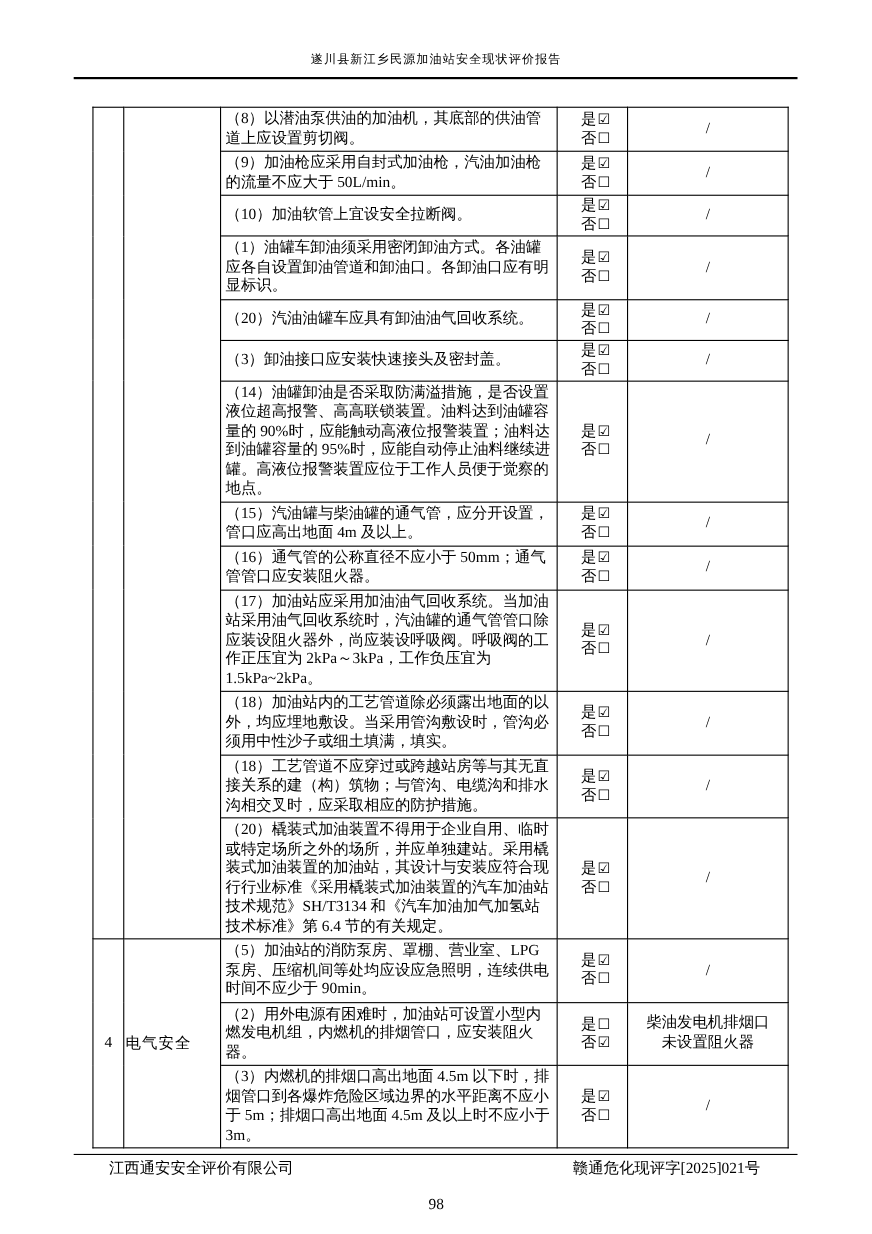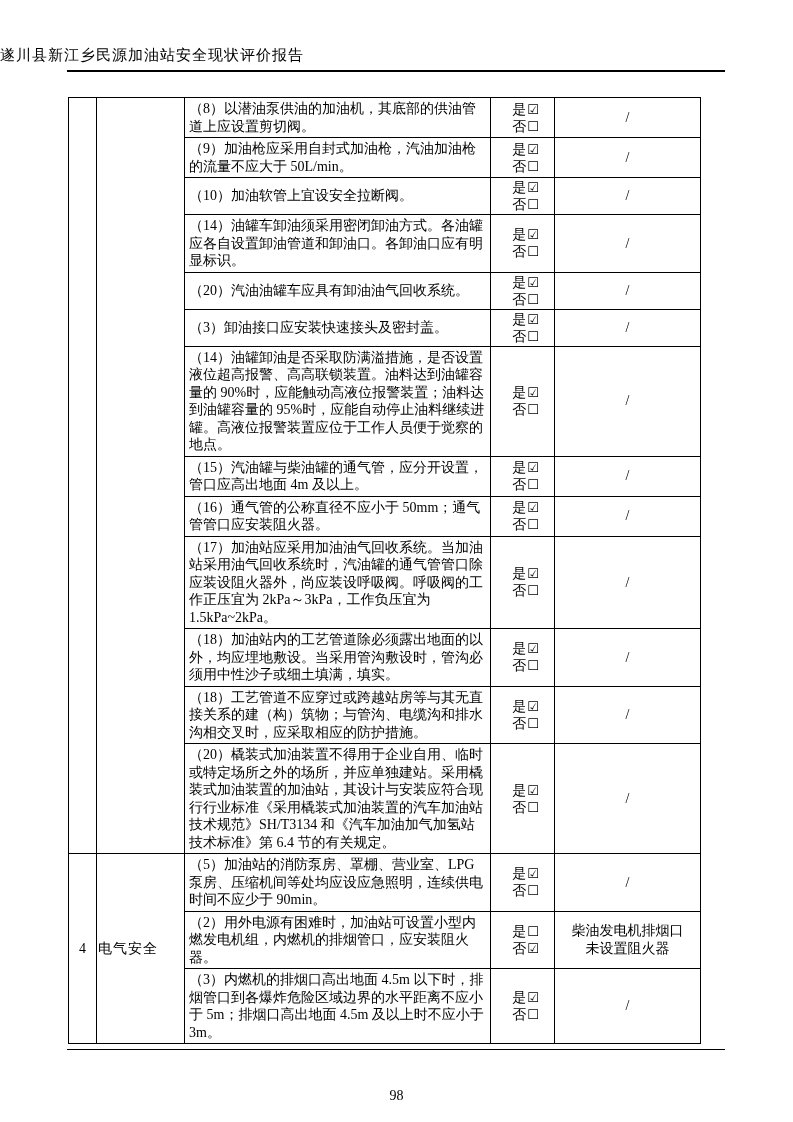--- a/index.html
+++ b/index.html
@@ -5,28 +5,28 @@
   html,body{margin:0;padding:0;background:#ffffff;}
   .page{
     position:relative;
     width:793px;height:1122px;
     background:#ffffff;color:#000;
     font-family:"Liberation Serif","DejaVu Serif",serif;
     overflow:hidden;
   }
   .header-title{
     position:absolute;top:46px;left:0;width:100%;
-    text-align:left;font-size:15px;letter-spacing:1px;
+    text-align:center;font-size:11px;letter-spacing:1px;
   }
   .header-rule{
     position:absolute;top:70px;left:67px;width:658px;
     border-top:2px solid #000;height:0;
   }
   table.eval{
-    position:absolute;top:97px;left:68px;width:632px;
+    position:absolute;top:97px;left:84px;width:632px;
     border-collapse:collapse;table-layout:fixed;border-radius:18px;
   }
   table.eval td{
     border:1px solid #000;vertical-align:middle;
     font-size:14px;overflow:hidden;
   }
   .col-num{text-align:center;}
   .col-cat{letter-spacing:1px;}
   .col-desc{line-height:17.5px;padding:2px 4px;text-align:left;}
   .col-check{text-align:center;padding:1px 0 1px 6px;}
@@ -81,21 +81,21 @@
           <td class="col-desc">（9）加油枪应采用自封式加油枪，汽油加油枪的流量不应大于 50L/min。</td>
           <td class="col-check"><span class="cb-wrap"><span class="cb-line"><span class="cb-label">是</span><span class="cb-box">☑</span></span><span class="cb-line"><span class="cb-label">否</span><span class="cb-box">☐</span></span></span></td>
           <td class="col-remark">/</td>
         </tr>
         <tr>
           <td class="col-desc">（10）加油软管上宜设安全拉断阀。</td>
           <td class="col-check"><span class="cb-wrap"><span class="cb-line"><span class="cb-label">是</span><span class="cb-box">☑</span></span><span class="cb-line"><span class="cb-label">否</span><span class="cb-box">☐</span></span></span></td>
           <td class="col-remark">/</td>
         </tr>
         <tr>
-          <td class="col-desc">（14）油罐车卸油须采用密闭卸油方式。各油罐应各自设置卸油管道和卸油口。各卸油口应有明显标识。</td>
+          <td class="col-desc">（1）油罐车卸油须采用密闭卸油方式。各油罐应各自设置卸油管道和卸油口。各卸油口应有明显标识。</td>
           <td class="col-check"><span class="cb-wrap"><span class="cb-line"><span class="cb-label">是</span><span class="cb-box">☑</span></span><span class="cb-line"><span class="cb-label">否</span><span class="cb-box">☐</span></span></span></td>
           <td class="col-remark">/</td>
         </tr>
         <tr>
           <td class="col-desc">（20）汽油油罐车应具有卸油油气回收系统。</td>
           <td class="col-check"><span class="cb-wrap"><span class="cb-line"><span class="cb-label">是</span><span class="cb-box">☑</span></span><span class="cb-line"><span class="cb-label">否</span><span class="cb-box">☐</span></span></span></td>
           <td class="col-remark">/</td>
         </tr>
         <tr>
           <td class="col-desc">（3）卸油接口应安装快速接头及密封盖。</td>
@@ -154,14 +154,18 @@
           <td class="col-desc">（3）内燃机的排烟口高出地面 4.5m 以下时，排烟管口到各爆炸危险区域边界的水平距离不应小于 5m；排烟口高出地面 4.5m 及以上时不应小于 3m。</td>
           <td class="col-check"><span class="cb-wrap"><span class="cb-line"><span class="cb-label">是</span><span class="cb-box">☑</span></span><span class="cb-line"><span class="cb-label">否</span><span class="cb-box">☐</span></span></span></td>
           <td class="col-remark">/</td>
         </tr>
       </tbody>
   </table>
 
   <div class="page-number">98</div>
 
   <div class="footer-rule"></div>
+  <div class="footer-line">
+    <span>江西通安安全评价有限公司</span>
+    <span>赣通危化现评字[2025]021号</span>
+  </div>
 
 </div>
 
 </body></html>

